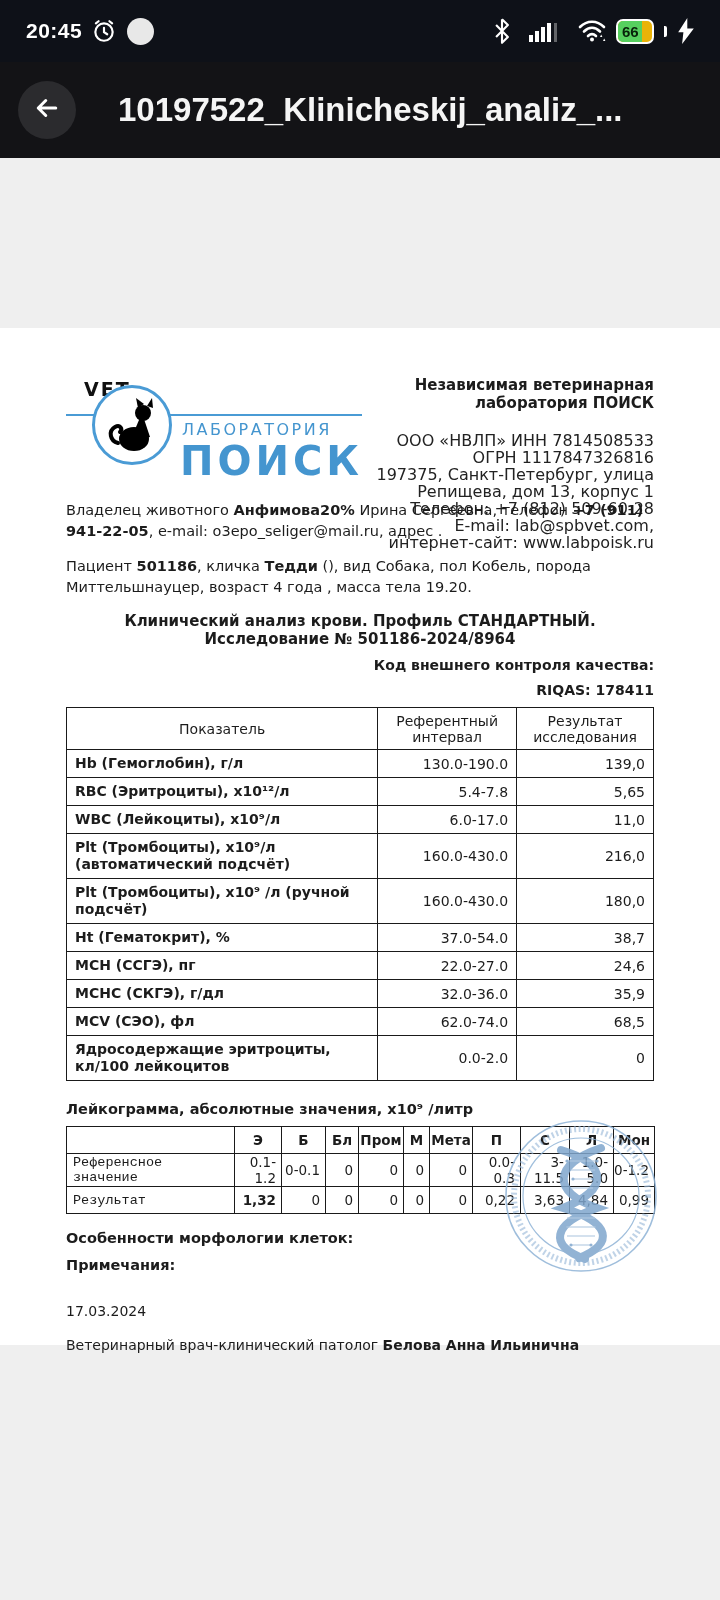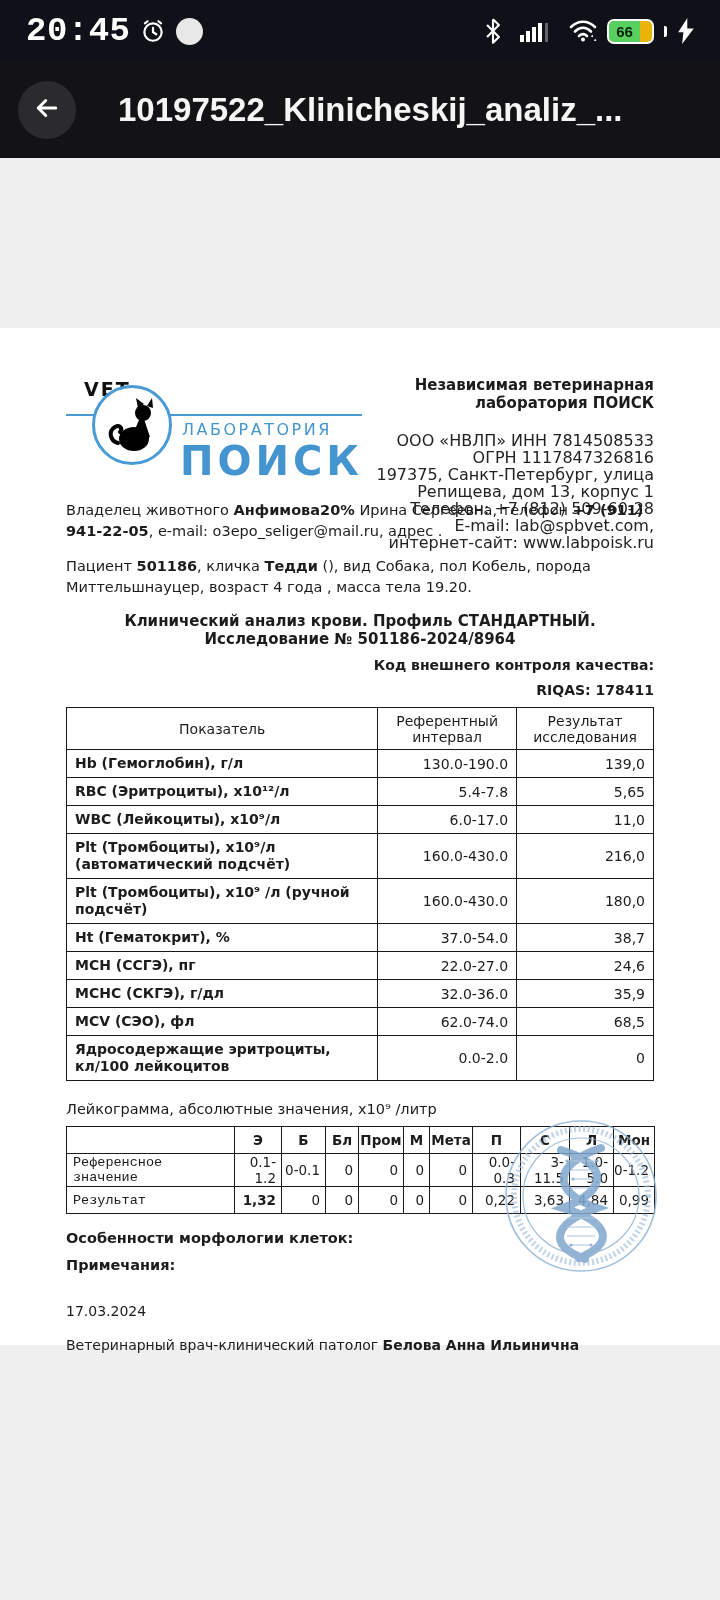--- a/index.html
+++ b/index.html
@@ -2,25 +2,25 @@
 <html><head>
 <meta charset="utf-8">
 <style>
   * { margin:0; padding:0; box-sizing:border-box; }
   html,body { width:720px; height:1600px; overflow:hidden; background:#efefef;
               font-family:"DejaVu Sans", sans-serif; }
 
   
   .status-bar { height:62px; background:#0e1118; display:flex; align-items:center;
                 padding:0 26px; color:#fff; }
-  .sb-time { font-family:Liberation Mono, monospace; font-size:34px; font-weight:700; letter-spacing:.5px; }
+  .sb-time { font-family:Liberation Sans, sans-serif; font-size:21px; font-weight:700; letter-spacing:.5px; }
   .sb-icon { display:inline-flex; align-items:center; margin-left:9px; }
   .sb-dot { width:27px; height:27px; border-radius:50%; background:#e8e8e8; margin-left:10px; }
   .sb-right { margin-left:auto; display:flex; align-items:center; gap:9px; }
-  .battery { position:relative; width:47px; height:25px; border:2px solid #fff; border-radius:7px;
+  .battery { position:relative; width:38px; height:25px; border:2px solid #fff; border-radius:7px;
              display:flex; align-items:center; overflow:hidden; background:#eab308; }
   .battery-fill { position:absolute; left:0; top:0; bottom:0; width:72%; background:#57d05f;
                   display:flex; align-items:center; justify-content:center; }
   .battery-fill span { font-family:"Liberation Sans", sans-serif; font-size:15px; font-weight:700; color:#08220a; }
   .battery-nub { width:3px; height:11px; background:#fff; border-radius:0 2px 2px 0; margin-left:1px; }
 
   
   .app-bar { height:96px; background:#131316; display:flex; align-items:center; padding:0 18px; }
   .back-btn { width:58px; height:58px; border-radius:50%; background:#2b2b2e; display:flex;
               align-items:center; justify-content:center; flex:0 0 auto; }
@@ -57,21 +57,21 @@
 
   table { border-collapse:collapse; margin-top:9px;padding-left:36px; }
   .main-table { width:588px; }
   .main-table th, .main-table td { border:1px solid #1a1a1a; font-size:14px; }
   .main-table th { font-weight:400; text-align:center; height:42px; padding:2px 6px; }
   .main-table td { padding:5px 8px; }
   .main-table td.name { font-weight:700; width:312px; line-height:17px; }
   .main-table td.ref  { text-align:right; width:139px; }
   .main-table td.res  { text-align:right; width:137px; }
 
-  .leuko-title { margin-top:20px; font-size:14.5px; font-weight:400; }
+  .leuko-title { margin-top:20px; font-size:14.5px; font-weight:700; }
   .leuko-table { width:586px; table-layout:fixed; }
   .leuko-table th, .leuko-table td { border:1px solid #1a1a1a; font-size:13.5px; height:27px; }
   .leuko-table th { font-weight:700; text-align:center; }
   .leuko-table td { text-align:right; padding-right:5px; }
   .leuko-table td.rowlabel { text-align:left; padding-left:6px; font-weight:400;font-family:Liberation Mono, monospace; }
   .leuko-table td.hl { font-weight:700; }
   .leuko-table col.c-label { width:168px; }
 
   .bold-line { font-size:14.5px; font-weight:700; margin-top:16px; }
   .date-line { font-size:14px; margin-top:30px; }

